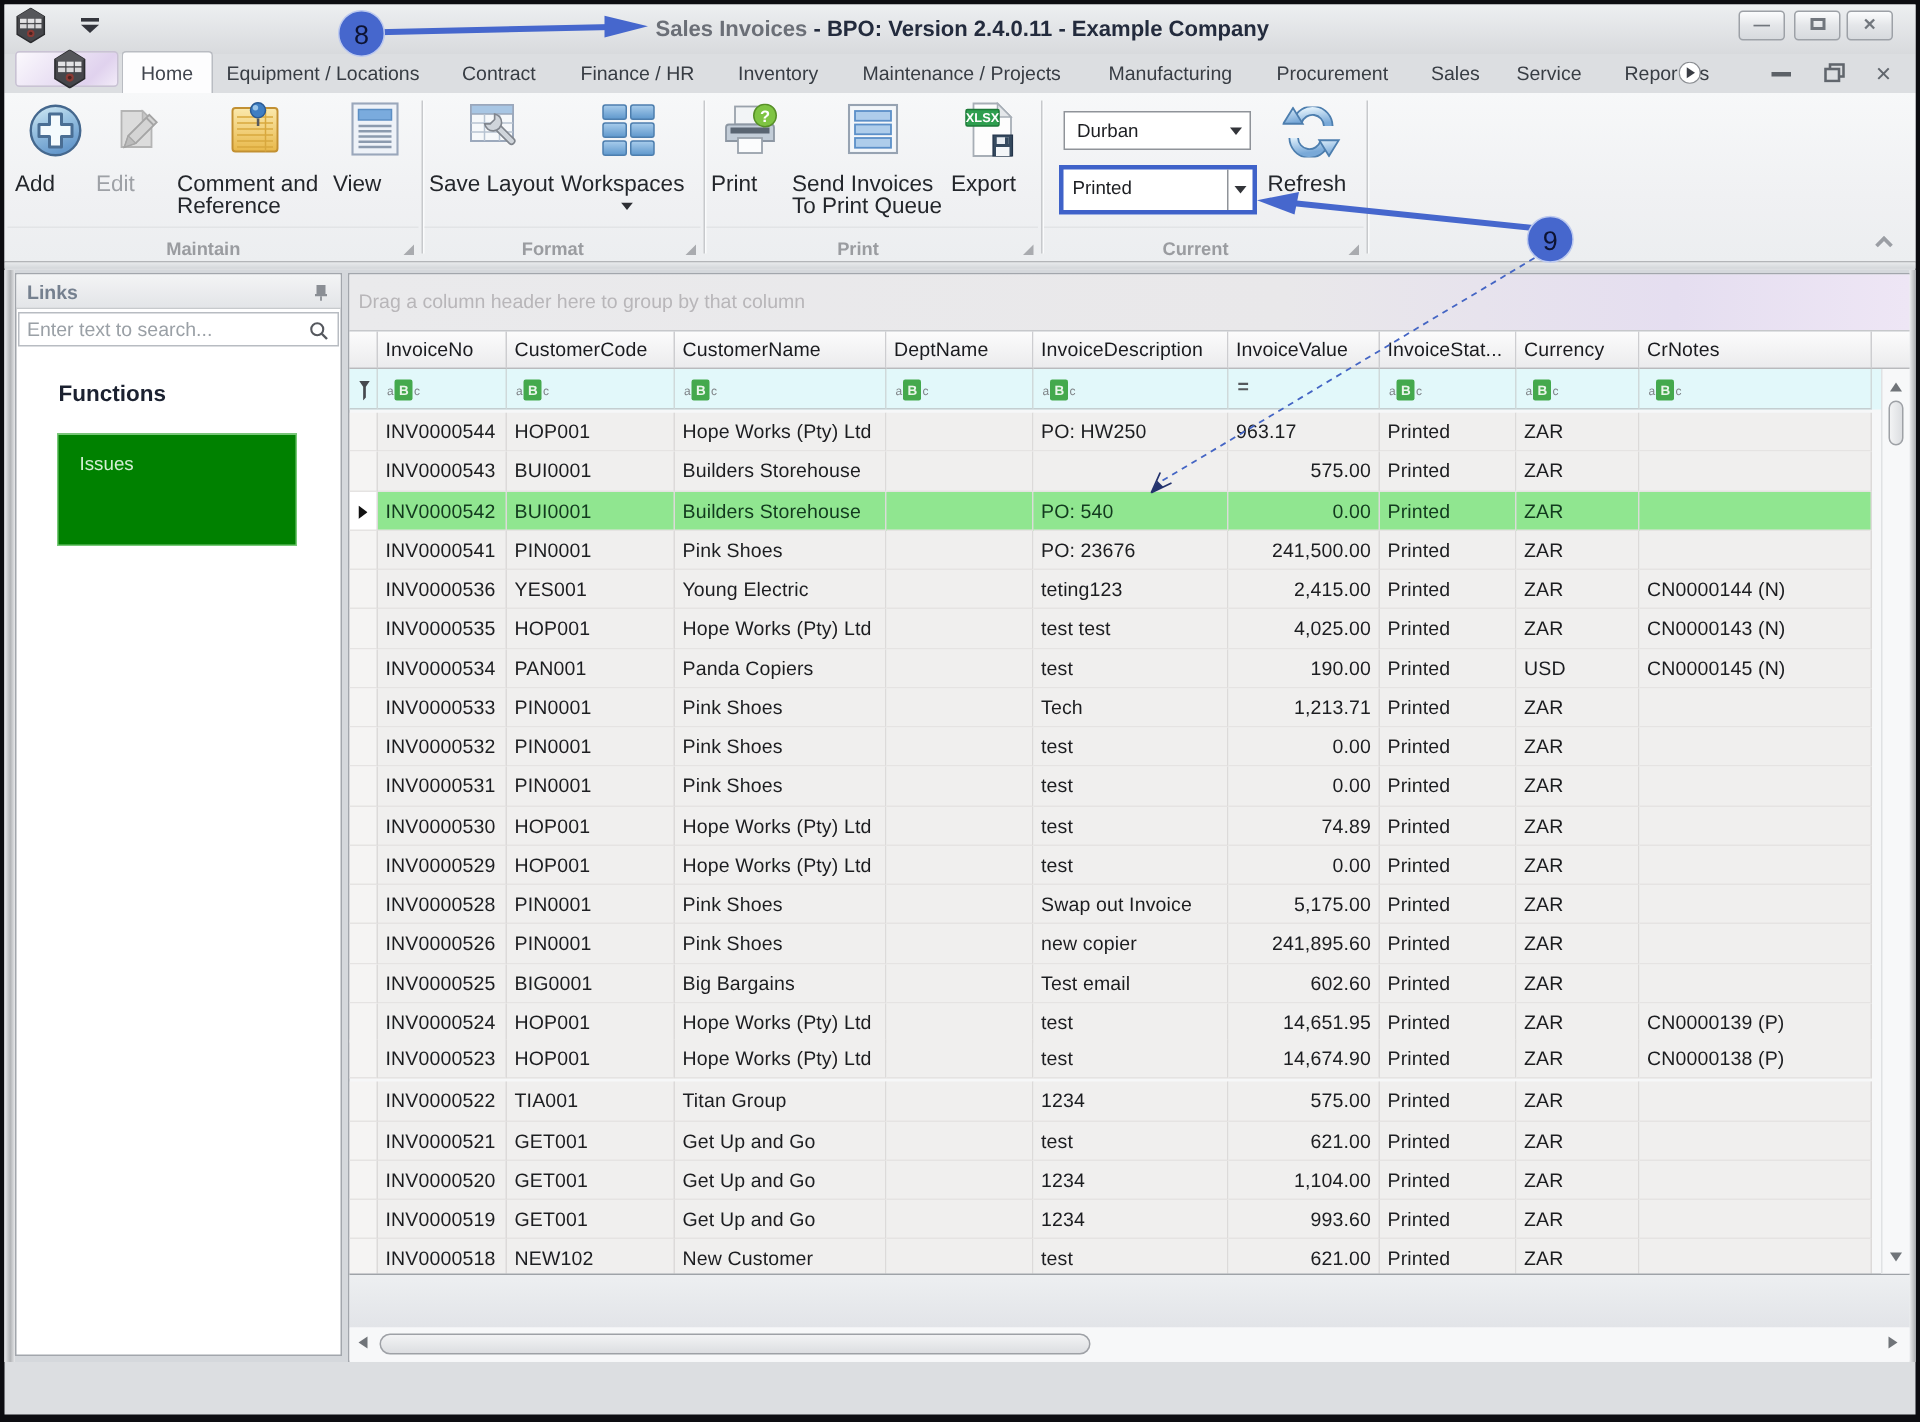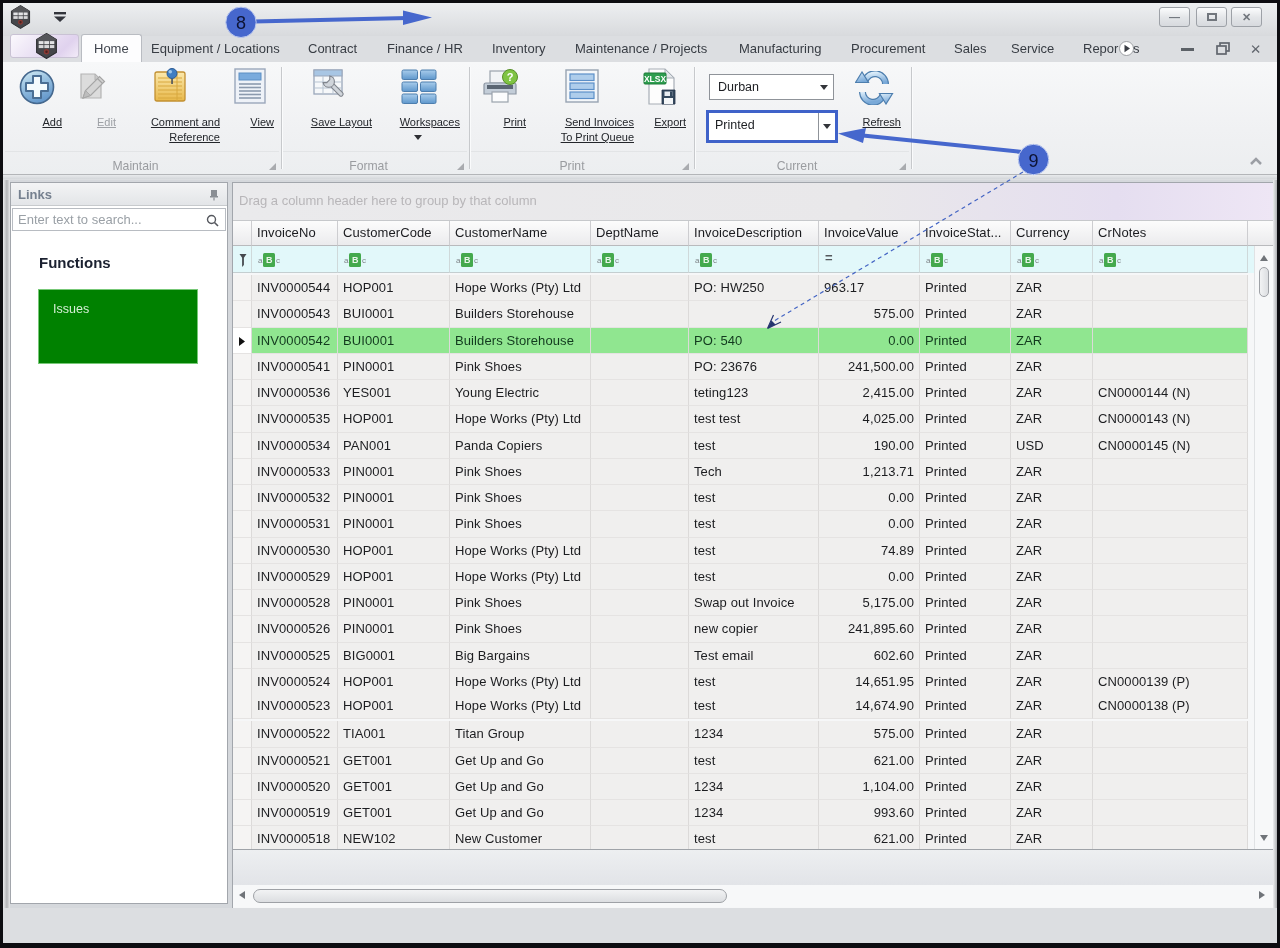--- a/index.html
+++ b/index.html
@@ -18,24 +18,24 @@
 #tabbar { position:absolute; left:0; top:33px; width:1274px; height:26px; background:#dcdee1; }
 .tab { position:absolute; top:0; height:26px; font-size:13px; color:#383d44; line-height:26px; white-space:nowrap; }
 #tab-home { background:#fdfdfe; border:1px solid #b9bcc2; border-bottom:none; border-radius:3px 3px 0 0; padding:0 12px; left:78px; top:-2px; height:28px; line-height:27px; color:#40454e; }
 #appbtn { position:absolute; left:7px; top:-2px; width:69px; height:24px; border-radius:3px;
   background:linear-gradient(135deg,#fbf9fd 0%,#ece4f5 40%,#e0d2ee 75%,#f2ebf8 100%); border:1px solid #c9c2d4; }
 
 #ribbon { position:absolute; left:0; top:59px; width:1274px; height:113px;
   background:linear-gradient(#f7f8f9,#f0f1f3 60%,#eceef0); border-bottom:1px solid #b3b5b8; }
 #ribbon:after { content:""; position:absolute; left:0; bottom:-5px; width:100%; height:4px; background:linear-gradient(#e8eaec,#d4d7da); }
 .gsep { position:absolute; top:5px; height:102px; width:1px; background:#c7c9cc; box-shadow:1px 0 0 #fafbfc; }
-.gcap { position:absolute; top:97px; height:14px; font-size:12.2px; color:#9a9ca0; text-align:center; }
+.gcap { position:absolute; top:97px; height:14px; font-size:12.2px; color:#9a9ca0; text-align:center;font-weight:bold; }
 .ghline { position:absolute; top:89px; height:1px; background:#e2e4e6; }
 .glauncher { position:absolute; top:101px; width:0; height:0; border-left:7px solid transparent; border-bottom:7px solid #a9abaf; }
-.rlabel { position:absolute; font-size:11px; color:#23262b; text-align:right; line-height:15px; white-space:pre;text-decoration:underline; }
+.rlabel { position:absolute; font-size:15px; color:#23262b; text-align:left; line-height:15px; white-space:pre; }
 .ricon { position:absolute; }
 .combo { position:absolute; height:26px; background:#fff; border:1px solid #8f9399; font-size:12.5px; color:#1c1e22; line-height:24px; padding-left:8px; }
 .combo .arr { position:absolute; right:5px; top:10px; width:0; height:0; border-left:4px solid transparent; border-right:4px solid transparent; border-top:5px solid #33353a; }
 #chevron { position:absolute; right:14px; top:93px; }
 
 #content { position:absolute; left:0; top:177px; width:1274px; height:728px; background:#d5d8dc; }
 
 #leftpanel { position:absolute; left:7px; top:2px; width:218px; height:722px; background:#fff; border:1px solid #a2a6ac; }
 #linkshdr { position:absolute; left:0; top:0; width:216px; height:23px; background:linear-gradient(#f3f4f5,#e3e5e8); border-bottom:1px solid #c7cacd; }
 #linkshdr .t { position:absolute; left:7px; top:4px; font-weight:bold; font-size:13px; color:#75808f; }
@@ -96,20 +96,21 @@
             <rect x="8.9" y="11.6" width="4.6" height="2.9"></rect>
             <rect x="14.3" y="11.6" width="4.2" height="2.9"></rect>
           </g>
     <circle cx="11" cy="18" r="2.6" fill="#8a3a34"></circle>
           <circle cx="11" cy="18" r="1.2" fill="#4a2320"></circle>
   </svg>
   <svg width="16" height="12" viewBox="0 0 16 12" style="position:absolute;left:49px;top:8px;">
     <rect x="2" y="1" width="12" height="2.4" fill="#33353c"></rect>
     <polygon points="2,5.5 14,5.5 8,11" fill="#33353c"></polygon>
   </svg>
+  <div class="title-text"><span class="title-gray">Sales Invoices</span> - BPO: Version 2.4.0.11 - Example Company</div>
   <div class="winbtn" style="left:1156px;">—</div>
   <div class="winbtn" style="left:1193px;"><span style="display:inline-block;width:10px;height:8px;border:2px solid #71767d;margin-top:4px;"></span></div>
   <div class="winbtn" style="left:1228px;">✕</div>
 </div>
 
 <div id="tabbar">
   <div id="appbtn"></div>
   <svg width="23" height="26" viewBox="0 0 22 25" style="position:absolute;left:32px;top:-3px;">
     <polygon points="11,0.5 20.5,6.3 20.5,18.7 11,24.5 1.5,18.7 1.5,6.3" fill="#45464a" stroke="#2b2c2f" stroke-width="1"></polygon>
     <polygon points="11,0.5 20.5,6.3 11,12 1.5,6.3" fill="#55565a"></polygon>

